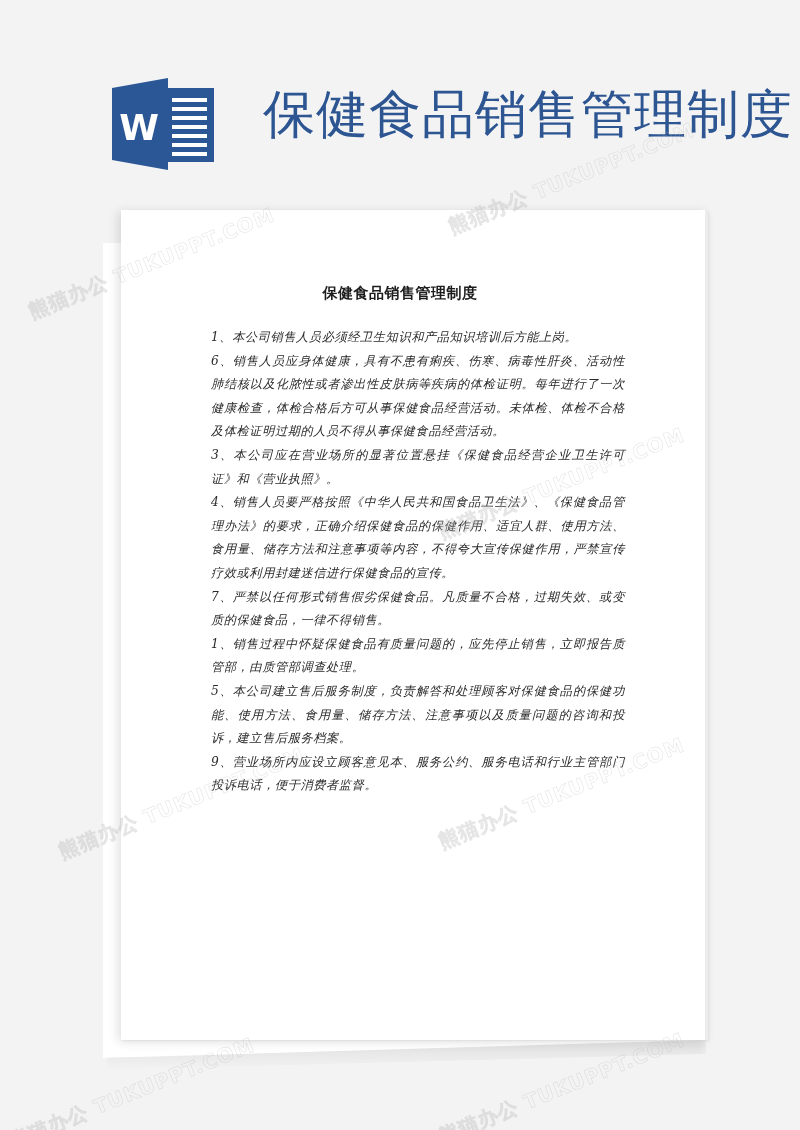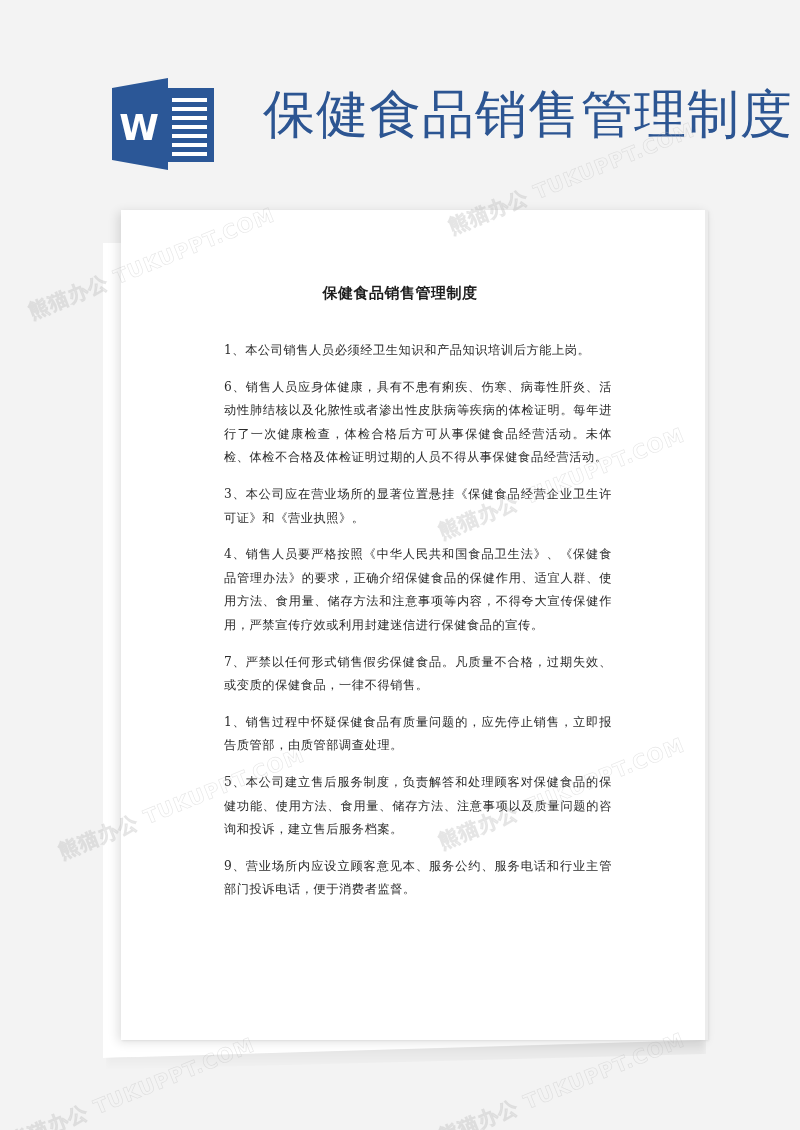--- a/index.html
+++ b/index.html
@@ -46,21 +46,21 @@
   .doc-title {
     position: absolute; left: 0; width: 100%; top: 284px;
     text-align: center; font-size: 15px; font-weight: bold; color: #1d1d1d;
     letter-spacing: 0.5px;
   }
   .doc-body {
     position: absolute; left: 211px; top: 326px; width: 414px;
     font-size: 12.2px; line-height: 23.6px; color: #2a2a2a;
     text-align: justify; letter-spacing: 0.6px;
   }
-  .doc-body p { margin: 13px; }
+  .doc-body p { margin: 0; font-style: italic; }
   .watermark {
     position: absolute; font-family: "DejaVu Sans", "Liberation Sans", sans-serif;
     font-size: 20px; font-weight: bold; color: transparent;
     -webkit-text-stroke: 0.6px rgba(180,180,180,0.35);
     transform: rotate(-22deg); white-space: nowrap; pointer-events: none;
     letter-spacing: 1px;
   }
 </style>
 </head>
 <body>

